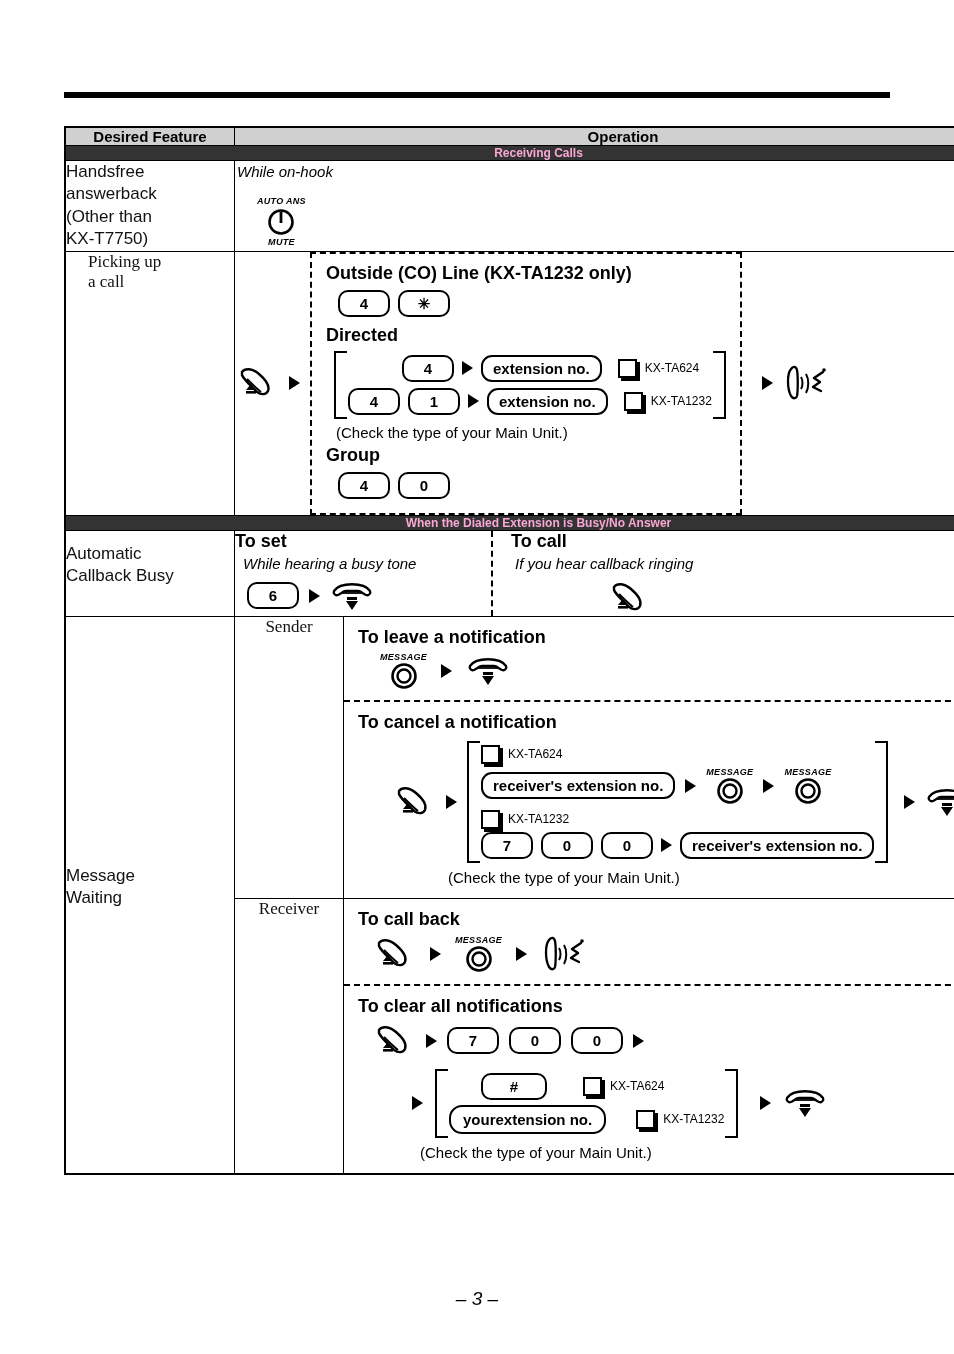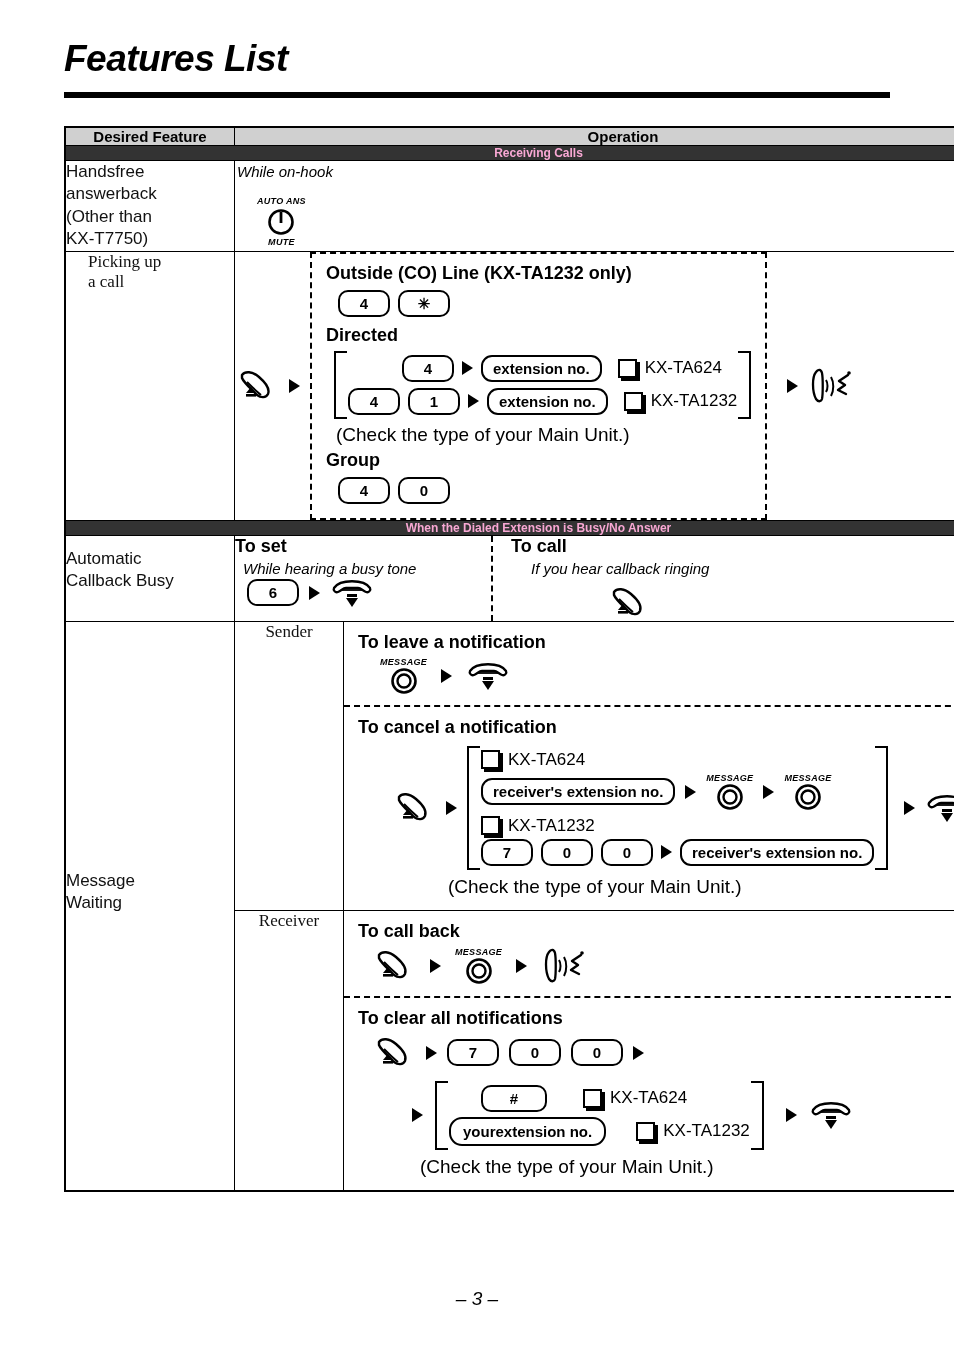--- a/index.html
+++ b/index.html
@@ -15,38 +15,38 @@
   .tbl td,.tbl th{border:1px solid #000;padding:0;vertical-align:top;}
   .hdr-cell{background:#d0d0d0;text-align:center;font-weight:bold;font-size:15px;padding:8px 0;border:1px solid #000;}
   .band{background:#333;color:#f9a8d4;text-align:center;font-weight:bold;font-size:12px;padding:7px 0;border:1px solid #000;}
   .feat{font-size:17px;padding:14px 0 14px 22px;line-height:1.32;color:#111;}
   .feat-ctr{font-size:17px;text-align:center;vertical-align:middle;color:#111;font-family:Liberation Serif, serif;}
   .op{padding:10px 12px 12px 16px;position:relative;}
 
   
   .lbl-b{font-weight:bold;font-size:18px;}
   .lbl-i{font-style:italic;font-size:15px;}
-  .note{font-size:19px;}
+  .note{font-size:15px;}
   .row{display:flex;align-items:center;}
   .col{display:flex;flex-direction:column;}
 
   
   .key{display:inline-flex;align-items:center;justify-content:center;
        min-width:30px;height:23px;padding:0 9px;border:2.4px solid #000;border-radius:10px;
        font-size:15px;font-weight:bold;background:#fff;line-height:1;}
   .key.wide{padding:0 10px;border-radius:11px;}
   .key.tall{height:auto;padding:4px 12px;border-radius:13px;text-align:center;line-height:1.15;}
 
   
   .arw{width:0;height:0;border-left:11px solid #000;border-top:7px solid transparent;border-bottom:7px solid transparent;display:inline-block;flex:none;}
 
   
   .cbx{width:15px;height:15px;border:2.2px solid #000;background:#fff;display:inline-block;
        box-shadow:3px 3px 0 0 #000;flex:none;}
-  .cbx-row{display:flex;align-items:center;gap:8px;font-size:17px;}
+  .cbx-row{display:flex;align-items:center;gap:8px;font-size:12px;}
 
   
   .dashbox{border:2px dashed #000;padding:9px 14px 12px 14px;display:inline-block;}
   
   .dashrule{border-top:2px dashed #000;height:0;}
 
   
   .brk{position:relative;padding:4px 14px 4px 14px;display:inline-block;}
   .brk:before,.brk:after{content:"";position:absolute;top:0;bottom:0;width:11px;
        border-top:2.4px solid #000;border-bottom:2.4px solid #000;}
@@ -62,21 +62,20 @@
   .footer{position:absolute;left:0;top:1288px;width:954px;text-align:center;
           font-size:19px;font-style:italic;}
 
   .sep-v{border-left:2px dashed #000;}
 </style>
 </head>
 <body>
 
 <div class="page">
 
-  <div class="title">Features List</div>
   <div class="title-rule"></div>
 
   <table class="tbl">
 
     <tbody>
         <tr>
       <td class="hdr-cell" style="width:168px">Desired Feature</td>
       <td class="hdr-cell" colspan="2">Operation</td>
     </tr>
 
@@ -190,38 +189,38 @@
       <td class="feat" style="width:168px">
         <div style="padding-top:12px">
           <div>Automatic</div>
           <div>Callback Busy</div>
         </div>
       </td>
       <td class="op" colspan="2">
         <div class="row" style="align-items:stretch">
           <div class="col" style="width:246px;padding-right:10px">
             <div class="lbl-b">To set</div>
-            <div class="lbl-i" style="margin:3px 0 0 8px">While hearing a busy tone</div>
+            <div class="lbl-i" style="margin:3px 0 8px 8px">While hearing a busy tone</div>
             <div class="row" style="gap:10px;margin-left:12px">
               <span class="key">6</span>
               <span class="arw"></span>
               <span class="icn-wrap">
                 <svg width="44" height="32" viewBox="0 0 44 32">
                   <path d="M4 11 C10 2 34 2 40 11 C41 13 39 16 36 15 C33 14 31 11 28 11 L16 11 C13 11 11 14 8 15 C5 16 3 13 4 11 Z" fill="#fff" stroke="#000" stroke-width="2.3" stroke-linejoin="round"></path>
                   <path d="M12 13 L32 13" stroke="#000" stroke-width="1.8"></path>
                   <rect x="17" y="17" width="10" height="3" fill="#000"></rect>
                   <polygon points="16,21 28,21 22,30" fill="#000"></polygon>
                 </svg>
               </span>
             </div>
           </div>
           <div class="sep-v" style="width:0"></div>
           <div class="col" style="padding-left:18px">
             <div class="lbl-b">To call</div>
-            <div class="lbl-i" style="margin:3px 0 8px 20px">If you hear callback ringing</div>
+            <div class="lbl-i" style="margin:3px 0 8px 4px">If you hear callback ringing</div>
             <div class="row" style="margin-left:96px">
               <span class="icn-wrap">
                 <svg width="44" height="36" viewBox="0 0 44 36">
                   <path d="M7 7 C10 3 17 3 24 9 C31 15 35 21 33 26 C31 30 26 30 22 27 L18 23 C14 19 8 13 7 10 Z" fill="#fff" stroke="#000" stroke-width="2.4" stroke-linejoin="round"></path>
                   <path d="M12 14 C16 18 22 24 26 27" stroke="#000" stroke-width="2" fill="none"></path>
                   <polygon points="11,25 16,19 21,25" fill="#000"></polygon>
                   <rect x="11" y="26" width="10" height="2.6" fill="#000"></rect>
                 </svg>
               </span>
             </div>

